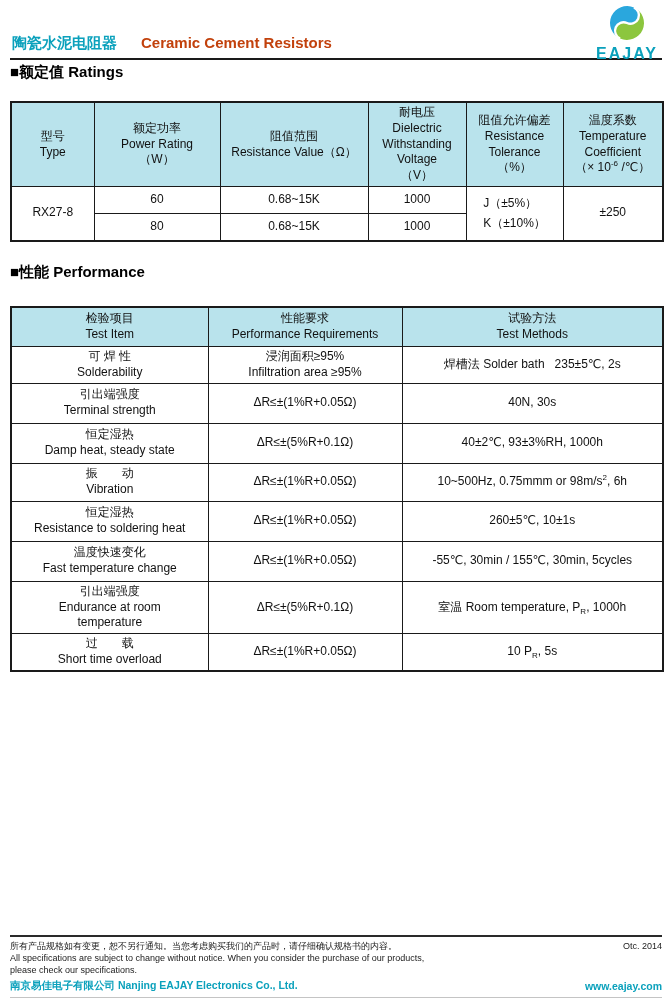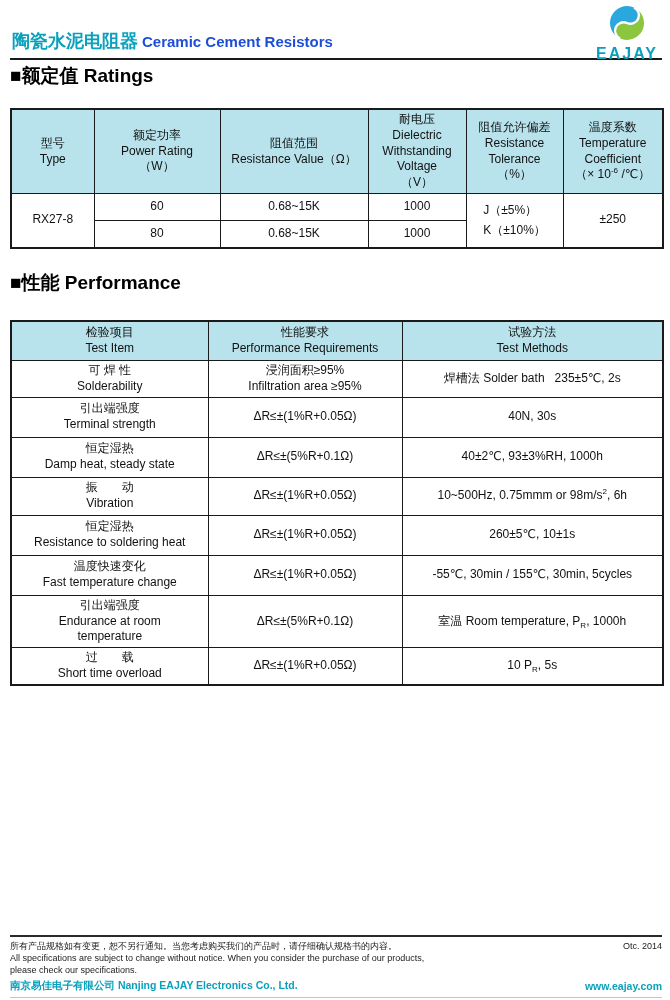--- a/index.html
+++ b/index.html
@@ -8,27 +8,27 @@
     width:670px; height:1000px;
     font-family:"Liberation Sans","DejaVu Sans",sans-serif;
     color:#111;
   }
   .page { position:relative; width:670px; height:1000px; background:#fff; overflow:hidden; }
   .content { padding:0 8px 0 10px; }
 
   
   .header { position:relative; height:58px; }
   .title { position:absolute; left:2px; bottom:5px; white-space:nowrap; }
-  .title .zh { font-size:18px; font-weight:bold; color:#0ba1bc; }
-  .title .en { font-size:15px; font-weight:bold; color:#1d4ed8; margin-left:4px; }
+  .title .zh { font-size:15px; font-weight:bold; color:#0ba1bc; }
+  .title .en { font-size:15px; font-weight:bold; color:#c2410c; margin-left:24px; }
   .logo { position:absolute; right:4px; top:4px; width:62px; text-align:center; }
   .logo-text { display:block; font-size:16px; font-weight:bold; color:#0ba1bc; letter-spacing:2px; margin-top:-1px; }
   .rule { border:none; border-top:2px solid #1a1a1a; height:0; }
 
-  .section-heading { font-size:19px; font-weight:bold; color:#000; margin-top:3px; }
+  .section-heading { font-size:15px; font-weight:bold; color:#000; margin-top:3px; }
   .section-heading.perf { margin-top:21px; }
 
   
   table { border-collapse:collapse; table-layout:fixed; width:652px; margin-top:19px; border:2px solid #1a1a1a; }
   td { border:1px solid #1a1a1a; text-align:center; vertical-align:middle;
        font-size:12px; line-height:1.32; padding:2px 3px; }
   tr.thead td { background:#b9e3ec; }
   .ln { display:block; }
   .tol-block { display:inline-block; text-align:left; line-height:1.7; }
   sup { font-size:8px; vertical-align:super; line-height:0; }

